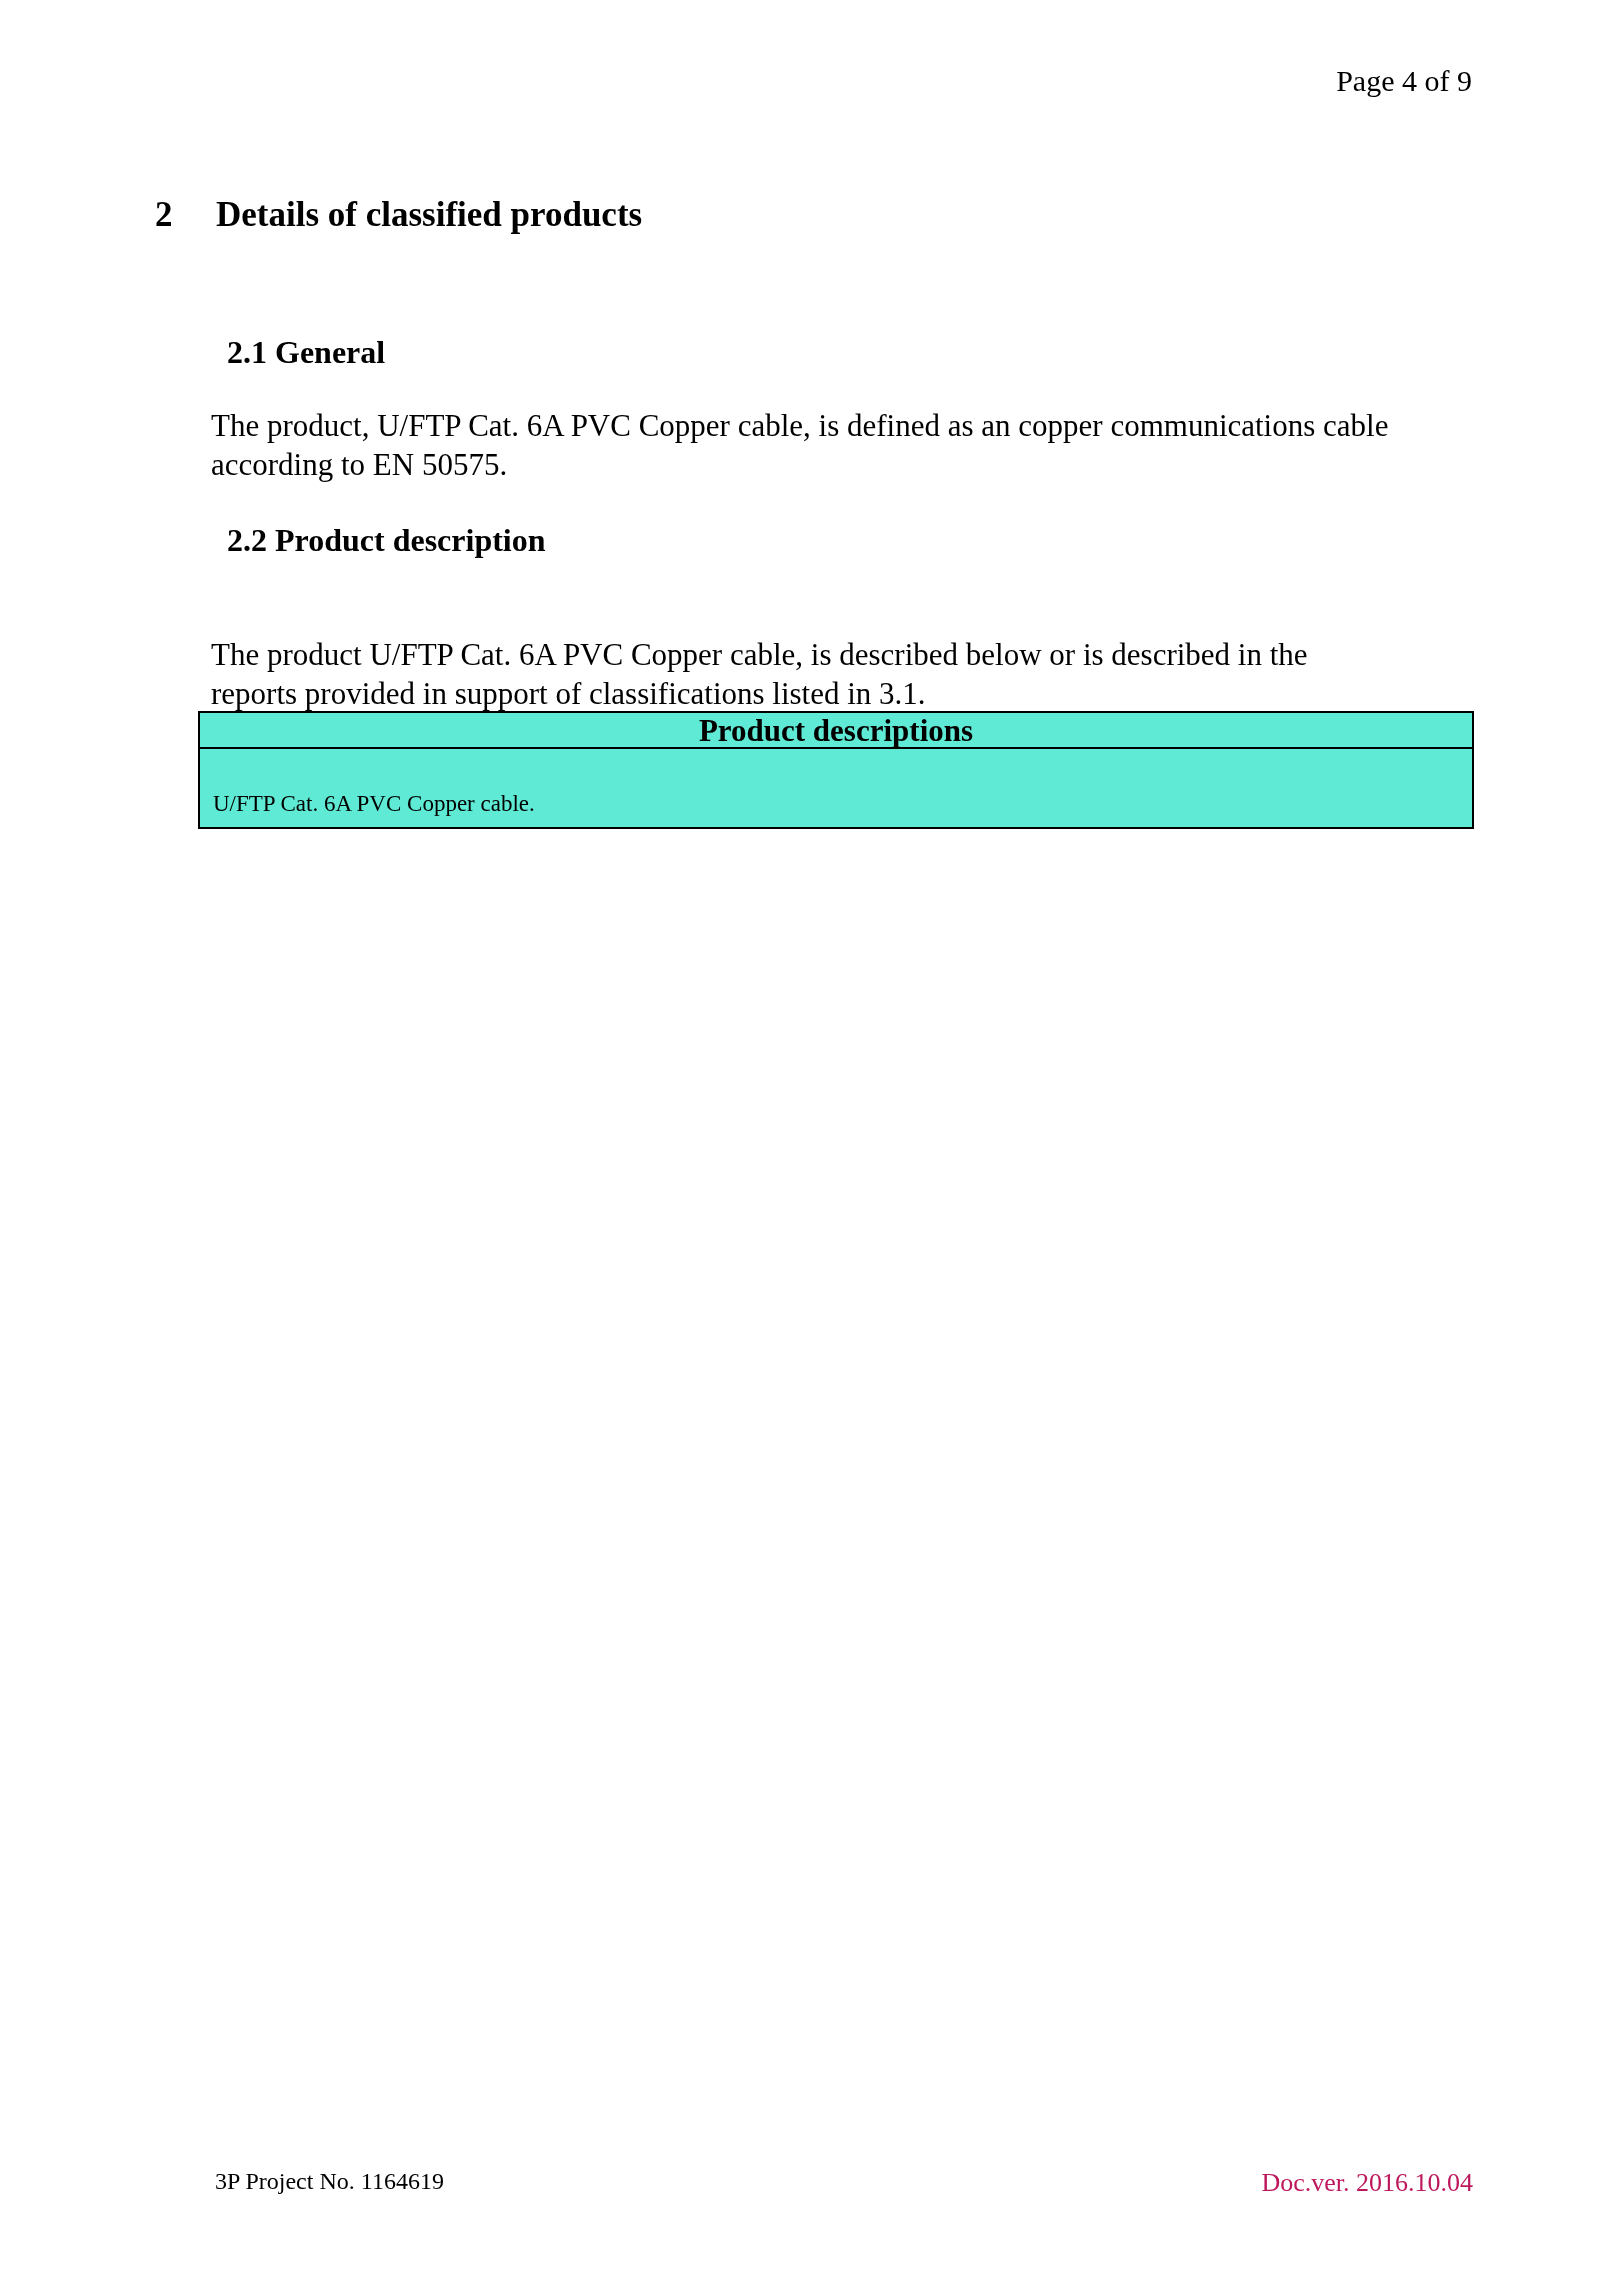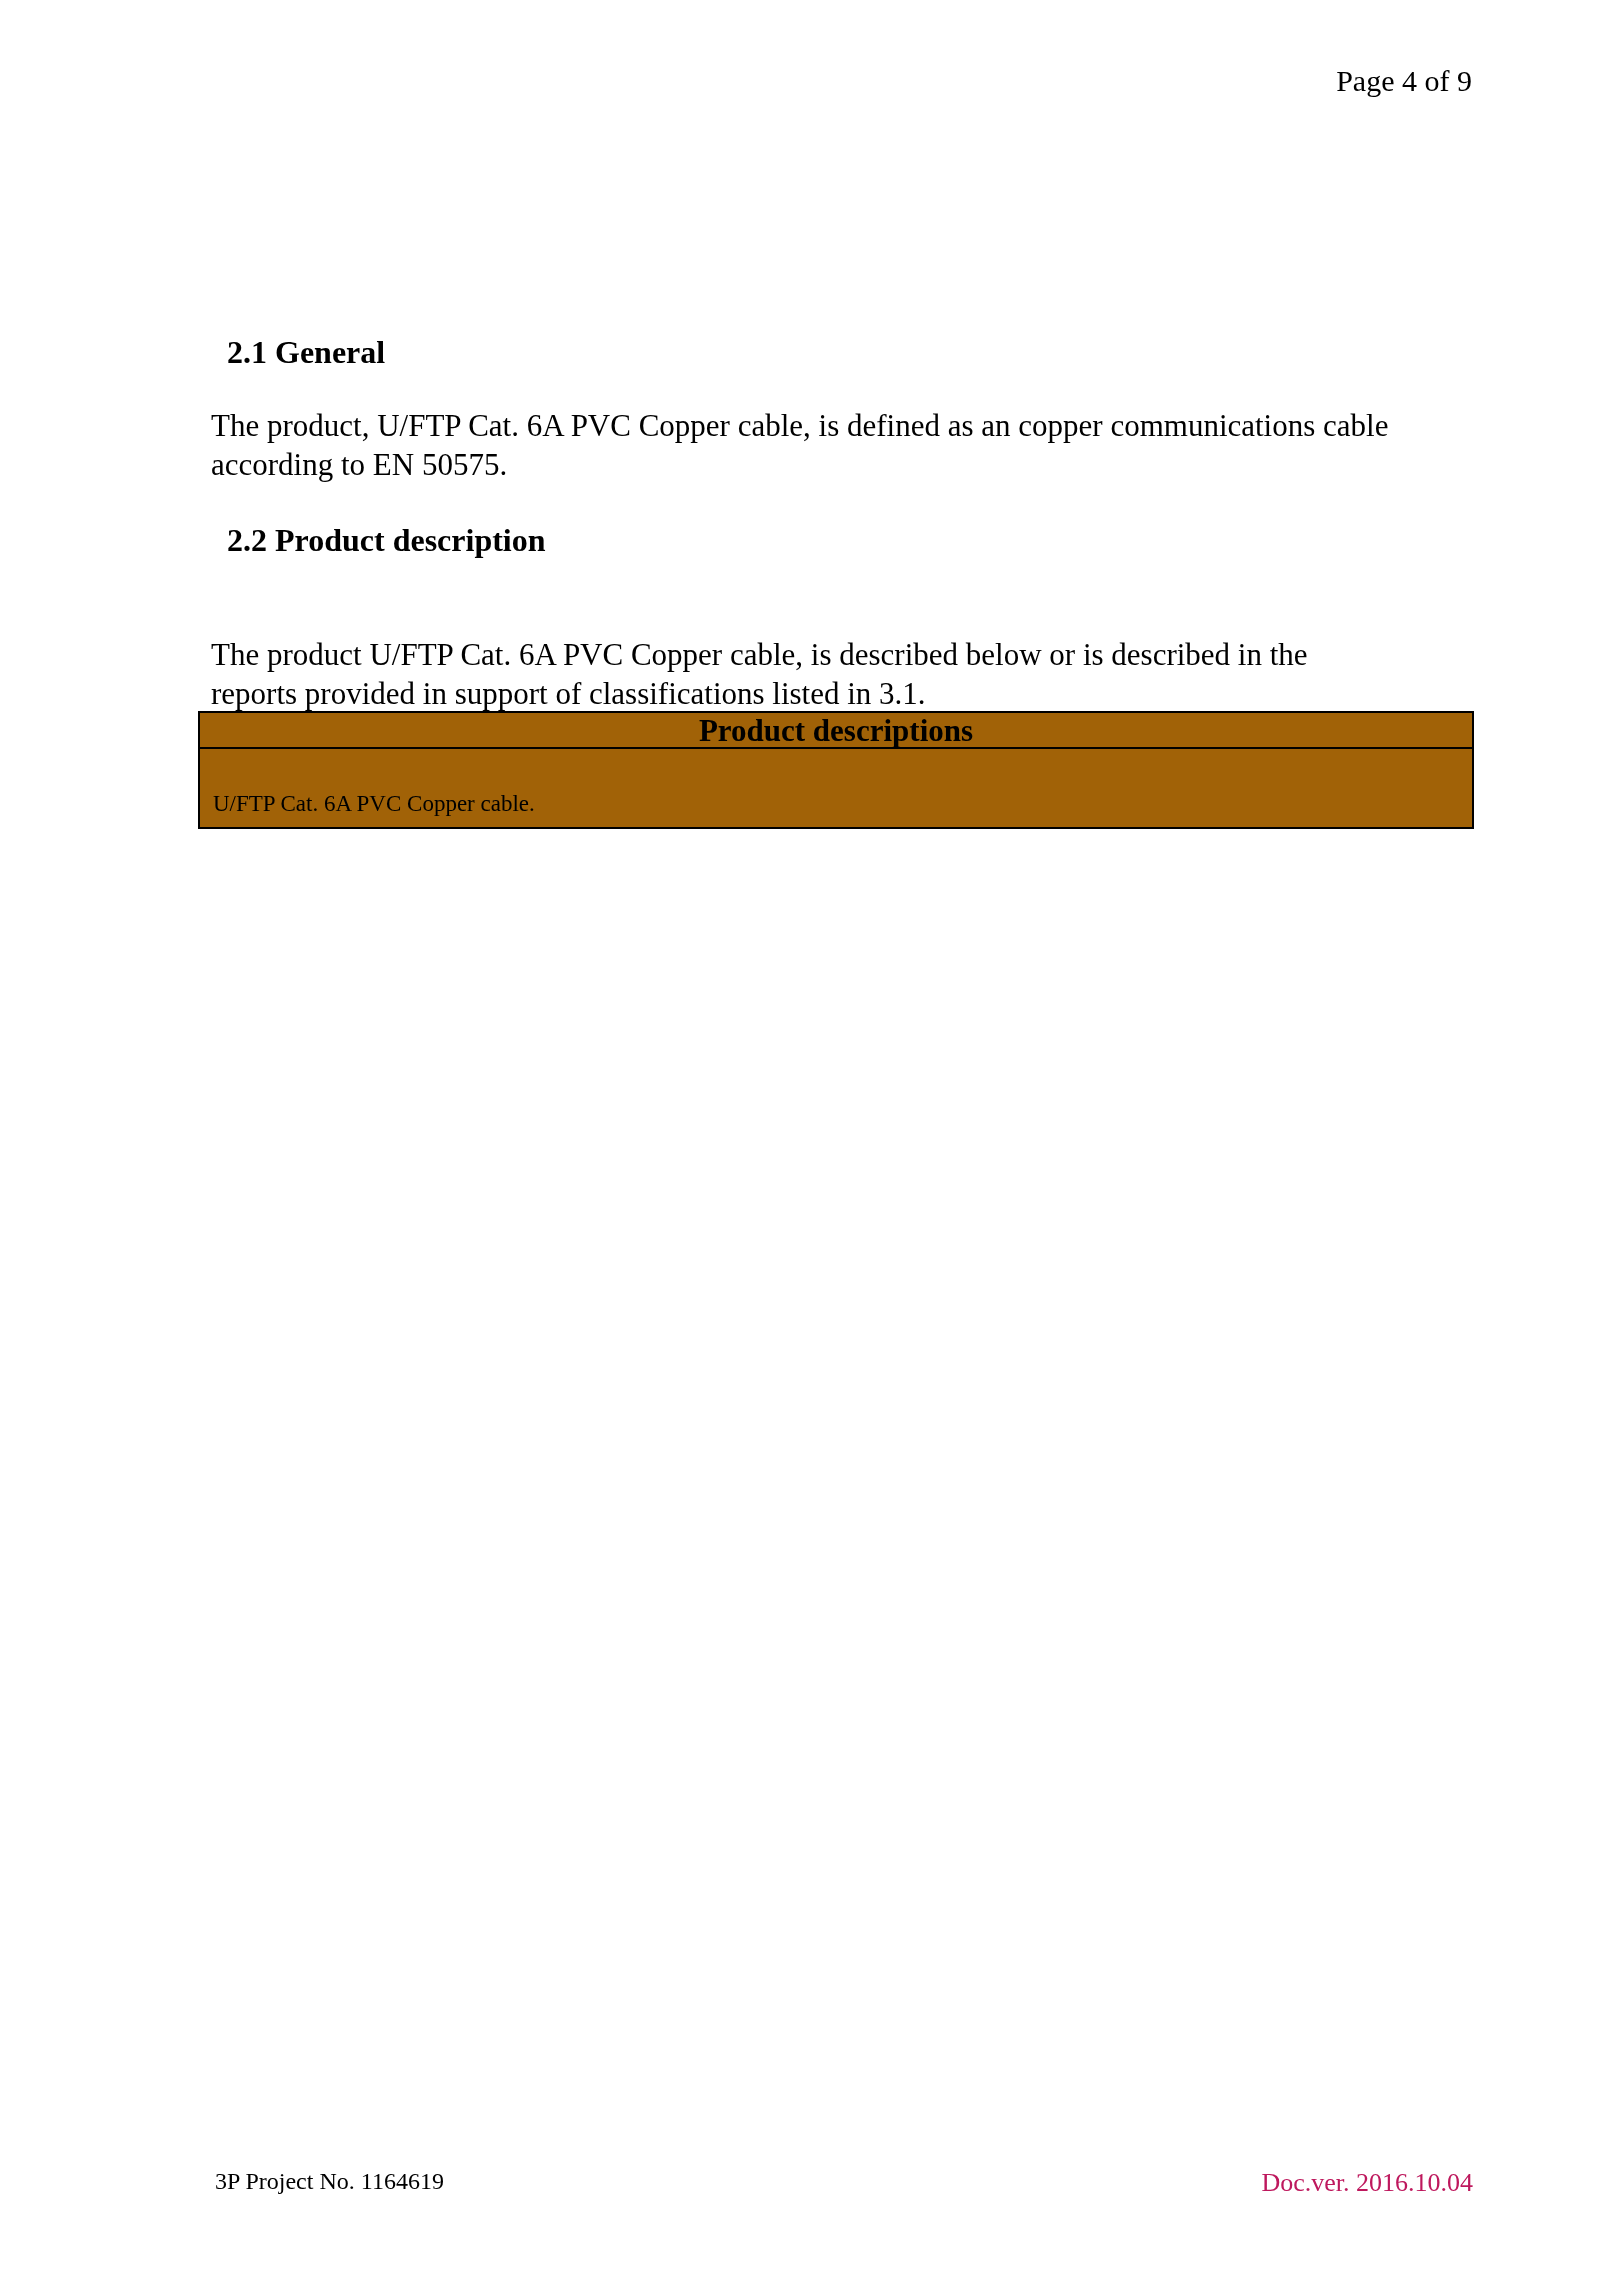--- a/index.html
+++ b/index.html
@@ -60,21 +60,21 @@
   }
   .para-1 { top: 406px; }
   .para-2 { top: 595px; margin-top: 40px; }
   .para .line { white-space: nowrap; }
   .doc-table {
     position: absolute;
     left: 198px;
     top: 711px;
     width: 1276px;
     border: 2px solid #000000;
-    background: #a16207;
+    background: #5eead4;
   }
   .doc-table-header {
     height: 36px;
     line-height: 36px;
     border-bottom: 2px solid #000000;
     text-align: center;
     font-size: 31px;
     font-weight: bold;
     white-space: nowrap;
   }
@@ -102,20 +102,23 @@
     color: #be185d;
   }
 </style>
 </head>
 <body>
 
 <div class="page">
 
   <div class="page-number">Page 4 of 9</div>
 
+  <div class="h1">
+    <span class="h1-number">2</span><span>Details of classified products</span>
+  </div>
 
   <div class="h2 h2-general">2.1 General</div>
 
   <div class="para para-1">
     <div class="line">The product, U/FTP Cat. 6A PVC Copper cable, is defined as an copper communications cable</div>
     <div class="line">according to EN 50575.</div>
   </div>
 
   <div class="h2 h2-product">2.2 Product description</div>
 

